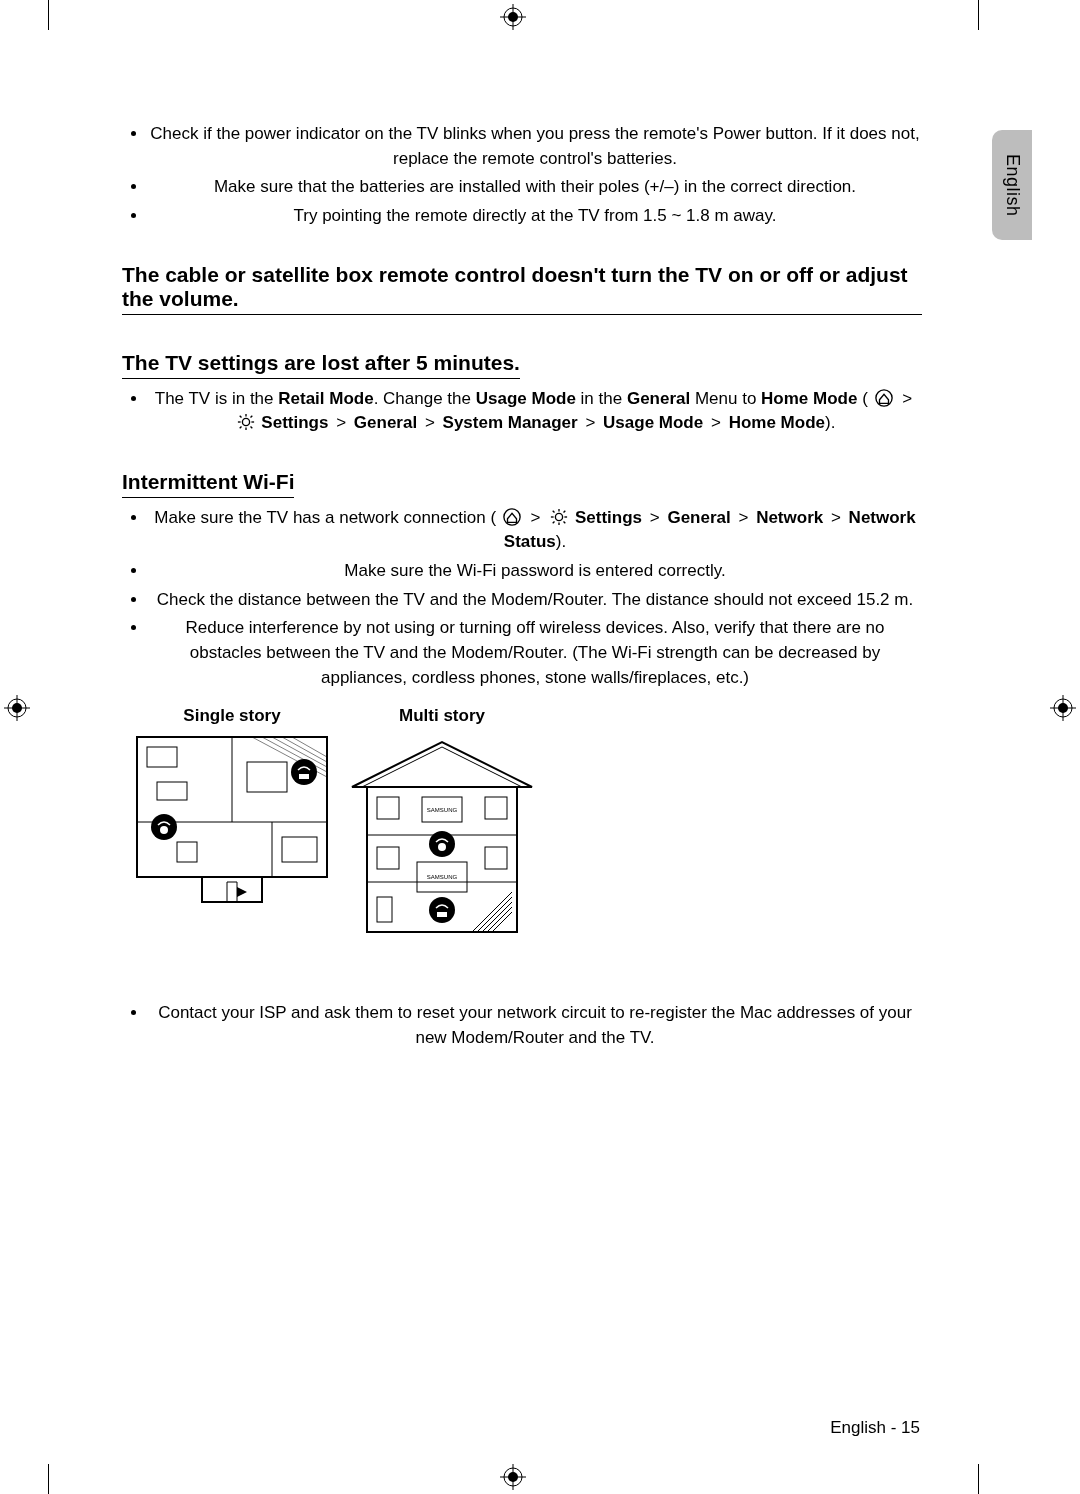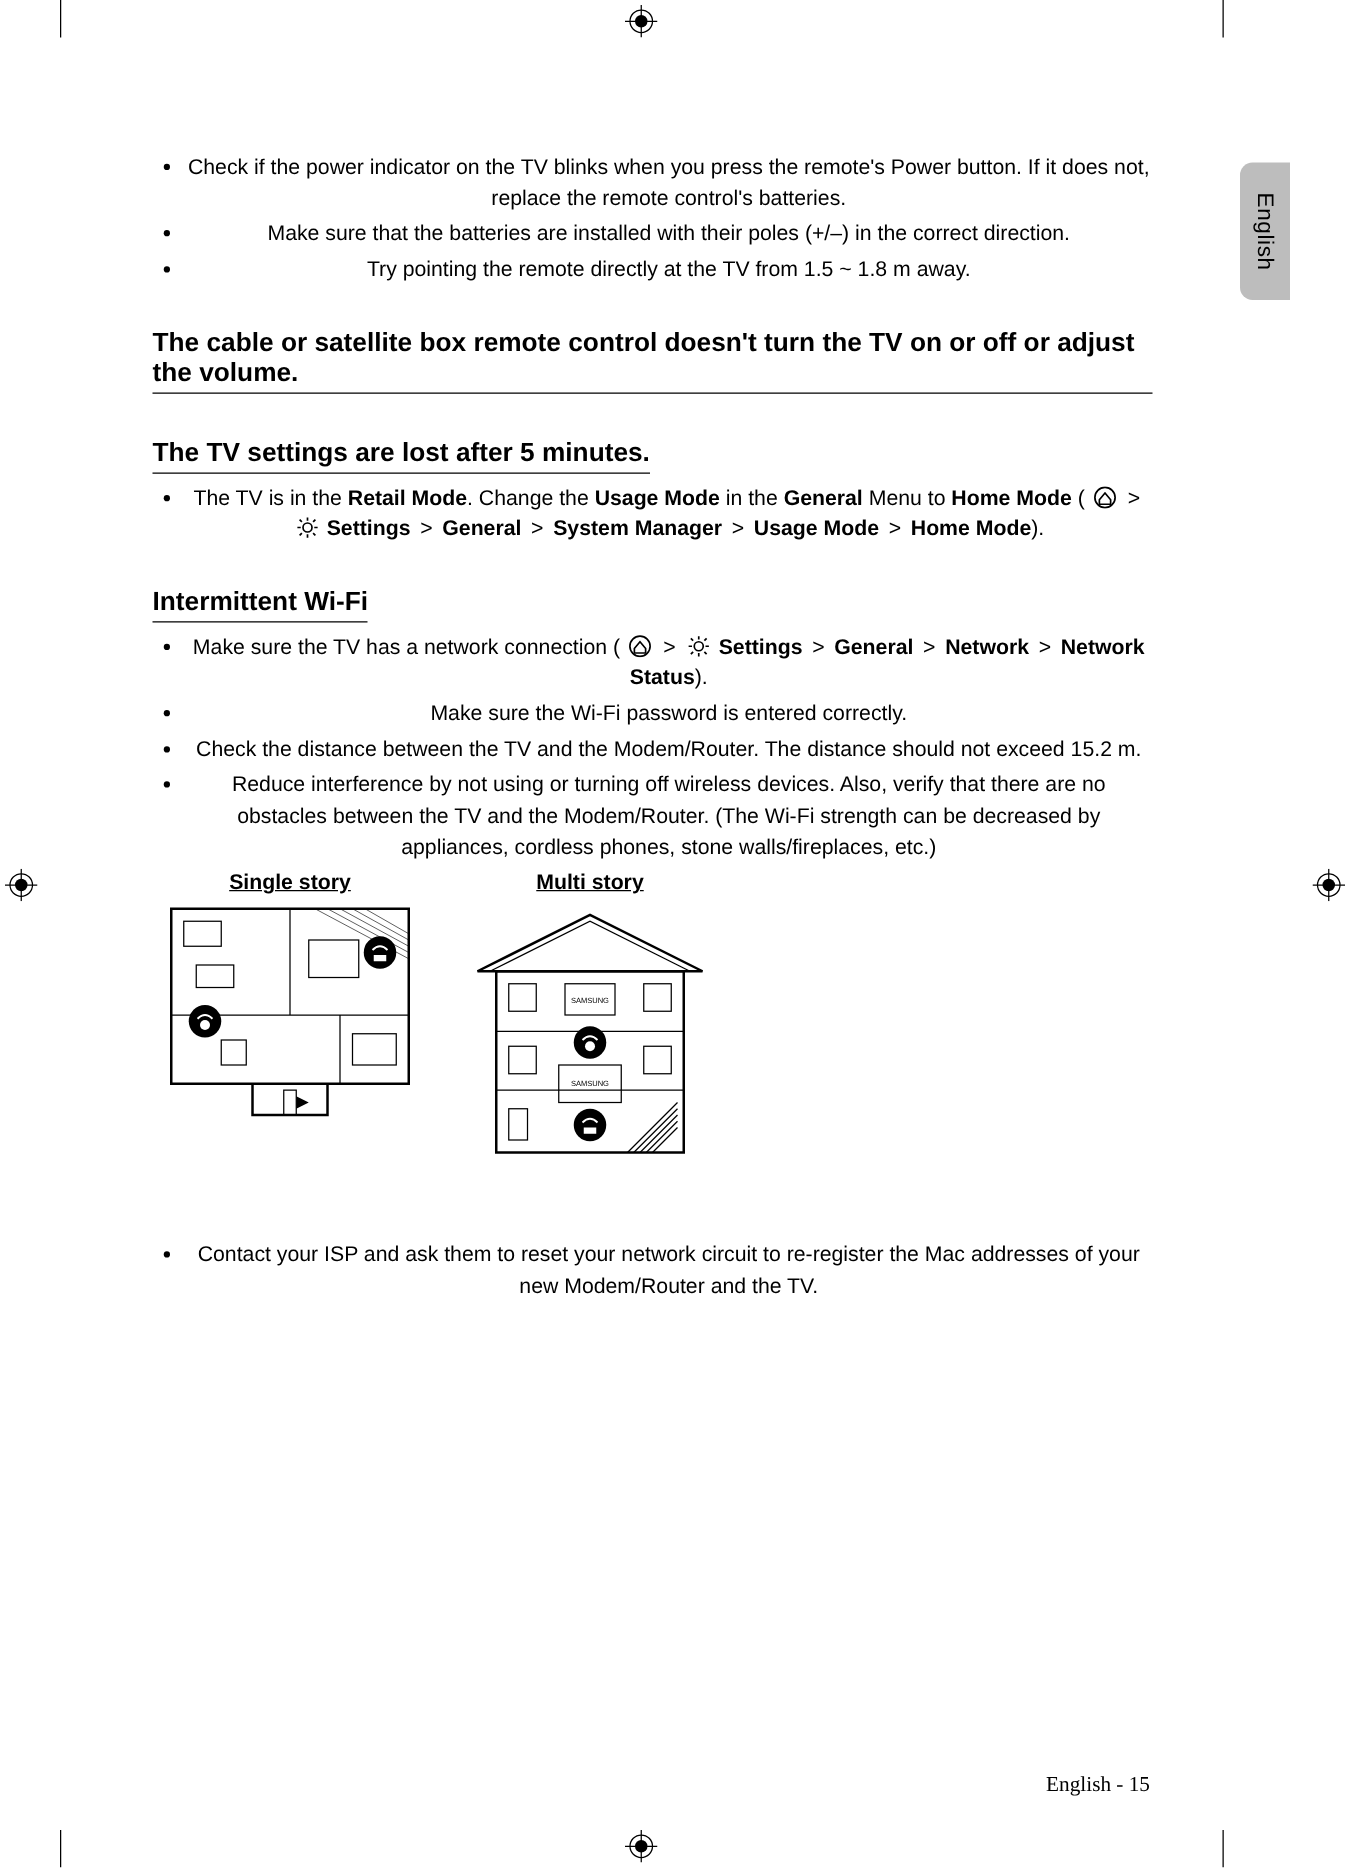--- a/index.html
+++ b/index.html
@@ -63,41 +63,38 @@
   .inline-icon {
     display: inline-block;
     width: 18px; height: 18px;
     vertical-align: -3px;
     margin: 0 2px;
   }
   .bold { font-weight: bold; }
   .gt { margin: 0 3px; }
   .diagram-row {
     display: flex;
-    gap: 30px;
-    margin-top: 6px;
+    margin-top: 16px;
     margin-left: 10px;
-    text-decoration: underline;
   }
   .diagram-col { display: flex; flex-direction: column; align-items: center; }
   .diagram-title { font-weight: bold; font-size: 17px; margin-bottom: 6px; }
   .diagram-box { border: none; }
   .legend { margin-left: 20px; margin-top: 30px; font-size: 17px; }
   .legend-row { display: flex; align-items: center; gap: 14px; margin-bottom: 34px; }
   .legend-icon {
     width: 30px; height: 30px; border-radius: 50%; background: #000;
     display: flex; align-items: center; justify-content: center;
     color: #fff; font-size: 11px;
   }
   .pagefoot {
     position: absolute;
     right: 160px;
     bottom: 56px;
     font-size: 17px;
-    font-family: Liberation Serif, serif;
   }
 </style>
 </head>
 <body>
 
 <div class="crop-mark crop-top-left-v"></div>
 <div class="crop-mark crop-top-right-v"></div>
 <div class="crop-mark crop-bottom-left-v"></div>
 <div class="crop-mark crop-bottom-right-v"></div>
 

